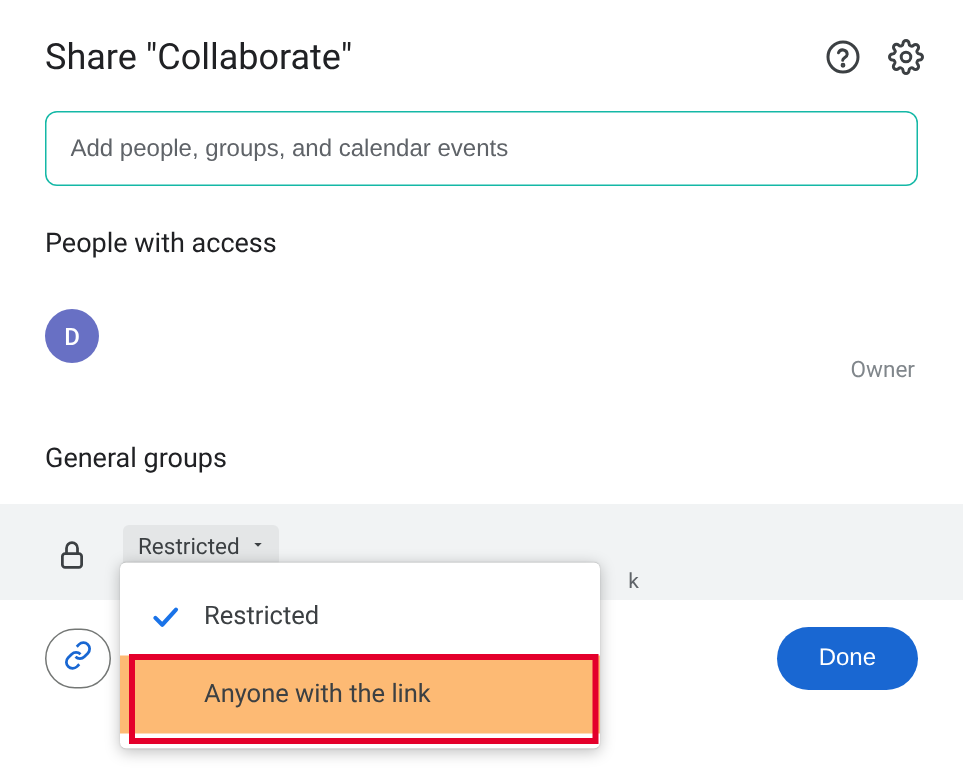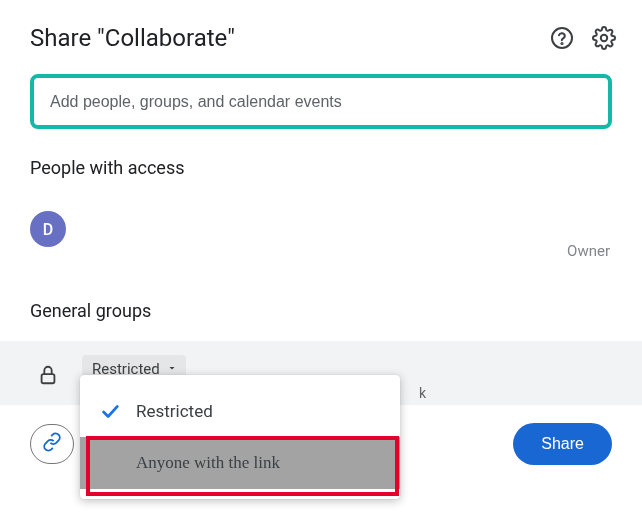--- a/index.html
+++ b/index.html
@@ -35,21 +35,21 @@
     }
     .icon-btn {
       width: 24px;
       height: 24px;
       display: flex;
       align-items: center;
       justify-content: center;
       cursor: pointer;
     }
     .input-wrapper {
-      border: 4px solid #14b8a6;
+      border: 1px solid #14b8a6;
       border-radius: 8px;
       padding: 14px 16px;
       margin-bottom: 28px;
     }
     .input-wrapper input {
       width: 100%;
       border: none;
       outline: none;
       font-size: 16px;
       color: #5f6368;
@@ -167,22 +167,21 @@
       display: flex;
       align-items: center;
       padding: 14px 18px;
       font-size: 17px;
       color: #3c4043;
       cursor: pointer;
       gap: 14px;
       position: relative;
     }
     .menu-item.highlighted {
-      background: #a3a3a3;
-      font-family: Liberation Serif, serif;
+      background: #fdba74;
     }
     .check-space {
       width: 24px;
       height: 24px;
       display: flex;
       align-items: center;
       justify-content: center;
       flex-shrink: 0;
     }
     .red-box {
@@ -253,21 +252,21 @@
 
 <div class="footer">
   <div class="copy-link-btn">
     <span>
       <svg width="20" height="20" viewBox="0 0 24 24" fill="none" stroke="#1967d2" stroke-width="2.2">
           <path d="M10 13a5 5 0 0 0 7.07 0l2.83-2.83a5 5 0 0 0-7.07-7.07L11 5"></path>
           <path d="M14 11a5 5 0 0 0-7.07 0l-2.83 2.83a5 5 0 0 0 7.07 7.07L13 19"></path>
         </svg>
     </span>
   </div>
-  <button class="done-btn">Share</button>
+  <button class="done-btn">Done</button>
 </div>
 
 <div class="dropdown-menu">
   <div class="menu-item">
     <span class="check-space">
       <svg width="22" height="22" viewBox="0 0 24 24" fill="none" stroke="#1a73e8" stroke-width="3" stroke-linecap="round" stroke-linejoin="round">
           <polyline points="5 13 10 18 20 7"></polyline>
         </svg>
     </span>
     <span>Restricted</span>

